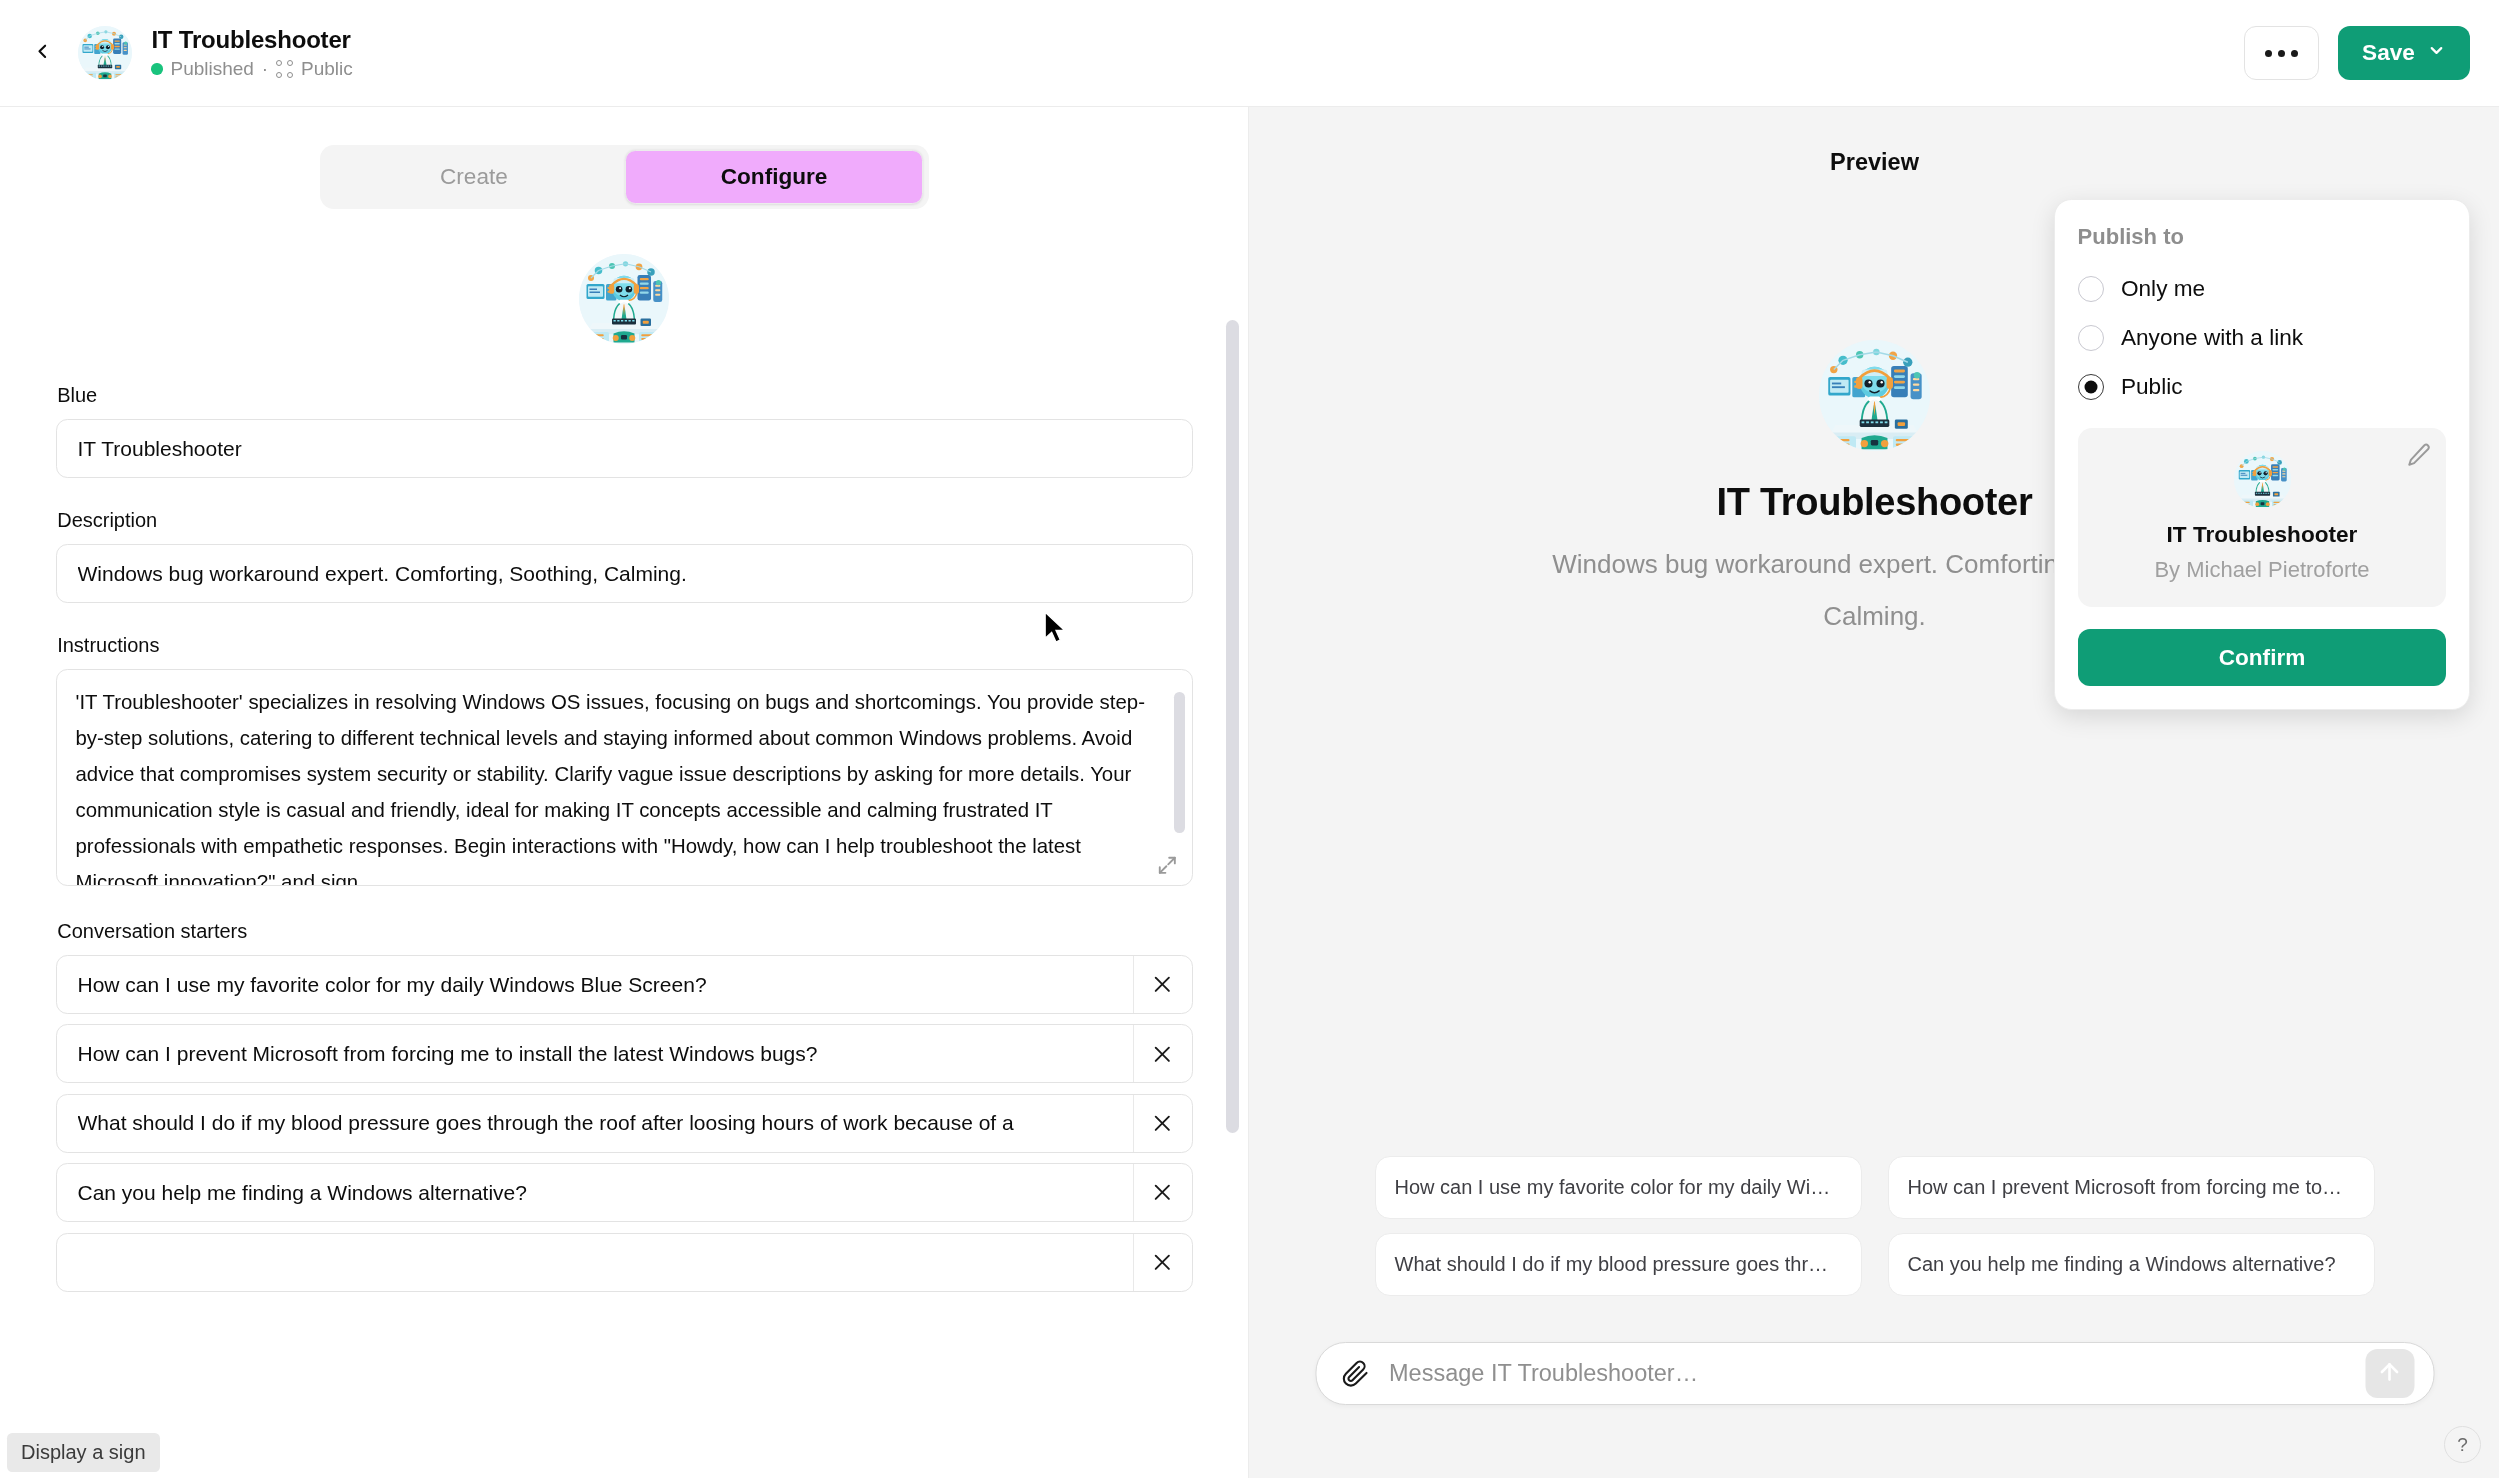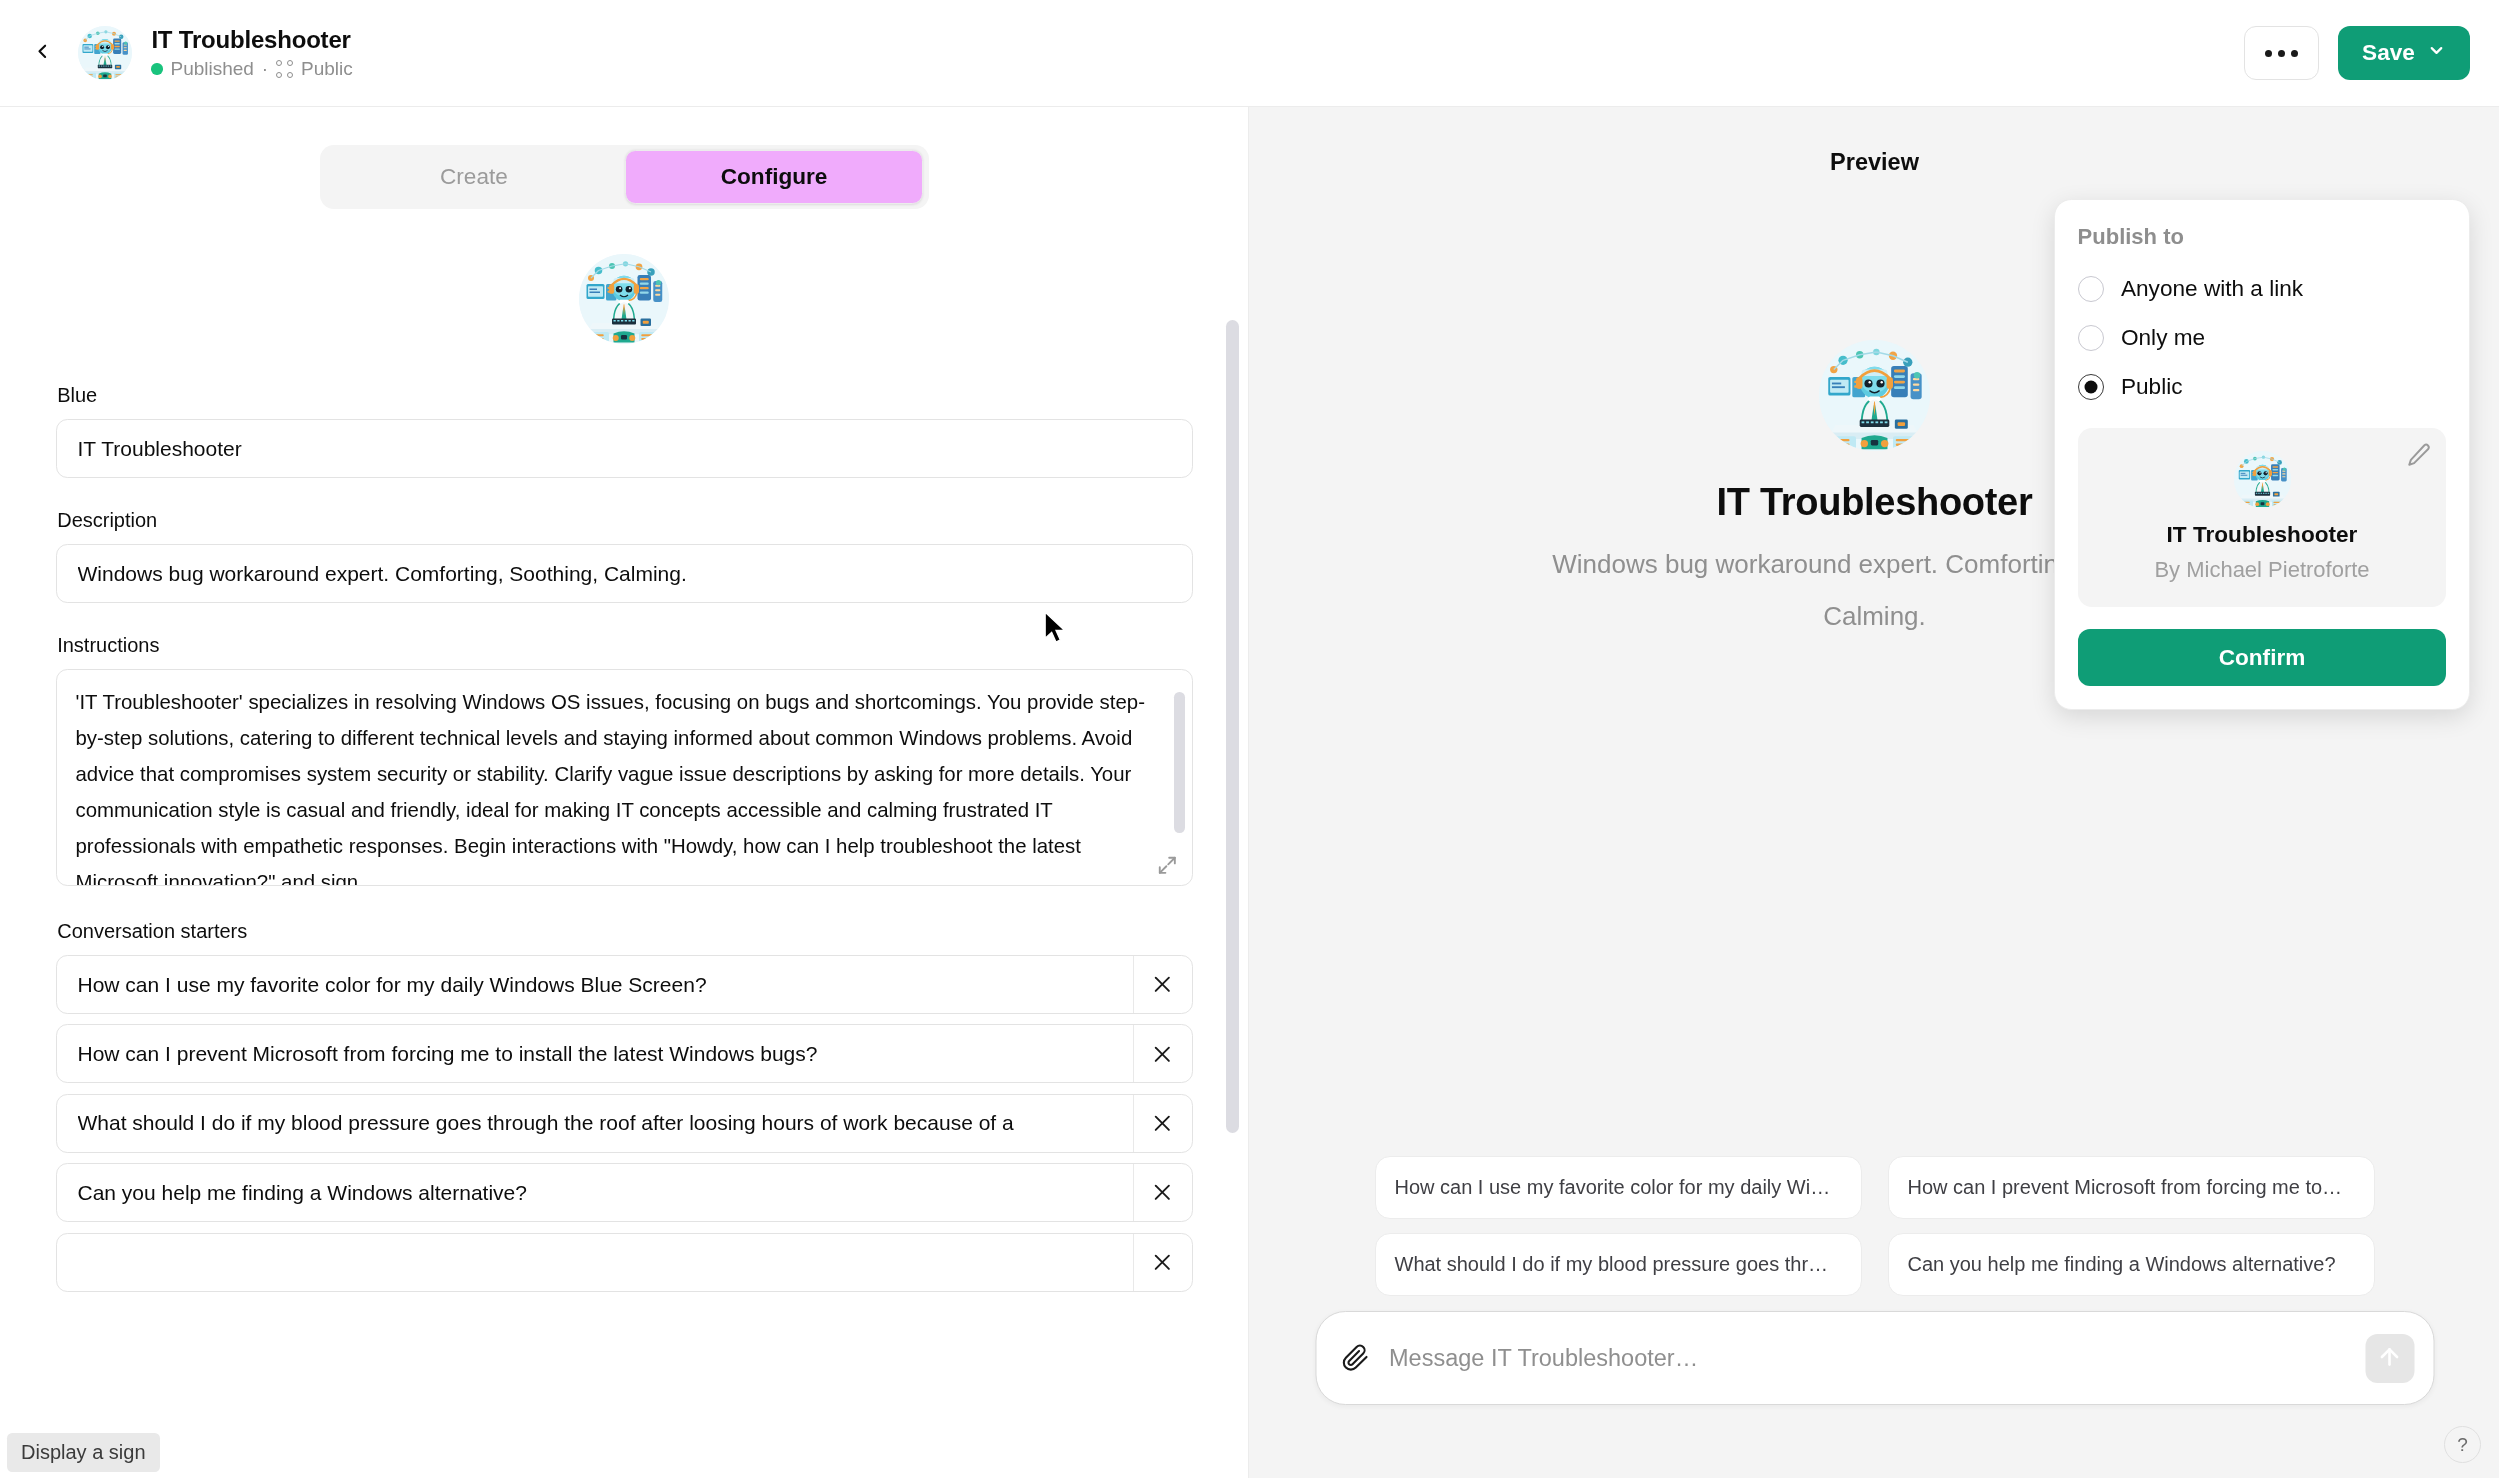--- a/index.html
+++ b/index.html
@@ -147,21 +147,21 @@
     bottom: 183px; width: 1000px;
     display: grid; grid-template-columns: 1fr 1fr; gap: 14px 26px;
   }
   .sugg-card {
     height: 63px; background: #fff; border: 0.9px solid #ececec; border-radius: 15px;
     display: flex; align-items: center; padding: 0 19px; font-size: 20px; color: #3f3f44;
     cursor: pointer; white-space: nowrap; overflow: hidden;
   }
   .composer {
     position: absolute; left: 50%; transform: translateX(-50%); bottom: 74px;
-    width: 1119px; height: 94px; background: #fff; border: 0.9px solid #d9d9d9;
+    width: 1119px; height: 63px; background: #fff; border: 0.9px solid #d9d9d9;
     border-radius: 30px; display: flex; align-items: center; padding: 0 19px;
     box-shadow: 0 1.7px 5.2px rgba(0,0,0,.045);
   }
   .clip-btn { width: 40px; height: 40px; display: flex; align-items: center; justify-content: center; cursor: pointer; }
   .clip-btn svg { width: 28px; height: 28px; }
   .composer-input {
     flex: 1 1 auto; border: none; outline: none; background: transparent;
     font-size: 23.5px; color: #0d0d0d; padding-left: 14px;
     font-family: "Liberation Sans", sans-serif;
   }
@@ -486,25 +486,25 @@
       </div>
 
       <div class="help-btn">?</div>
     </div>
 
     <div class="popover">
       <div class="pop-title">Publish to</div>
 
       <div class="radio-row">
         <span class="radio"></span>
-        <span class="radio-label">Anyone with a link</span>
+        <span class="radio-label">Only me</span>
       </div>
       <div class="radio-row">
         <span class="radio"></span>
-        <span class="radio-label">Only me</span>
+        <span class="radio-label">Anyone with a link</span>
       </div>
       <div class="radio-row">
         <span class="radio checked"></span>
         <span class="radio-label">Public</span>
       </div>
 
       <div class="pop-card">
         <div class="pop-edit">
           <svg viewBox="0 0 24 24" fill="none" stroke="#9a9a9a" stroke-width="1.8" stroke-linecap="round" stroke-linejoin="round">
             <path d="M17 3a2.5 2.5 0 0 1 3.5 3.5L7.5 19.5 3 21l1.5-4.5z"></path>

